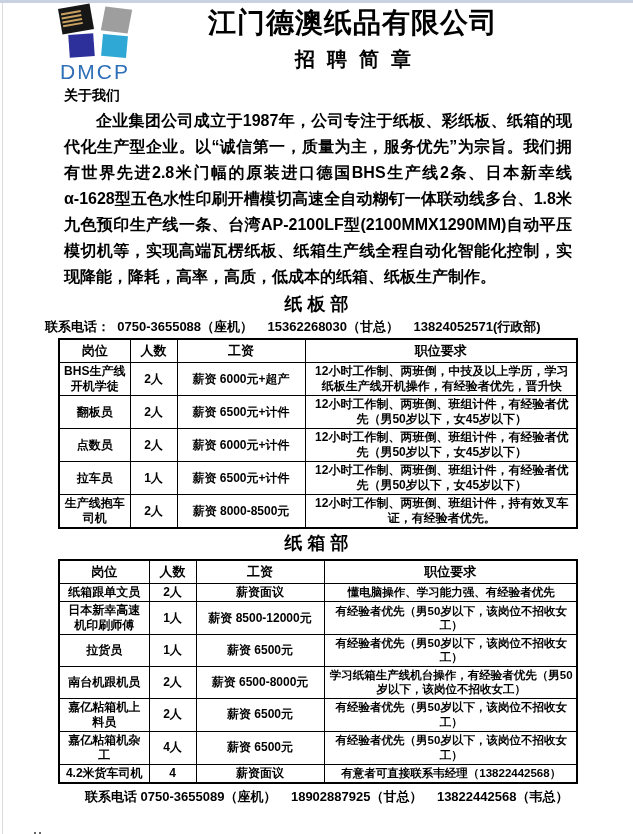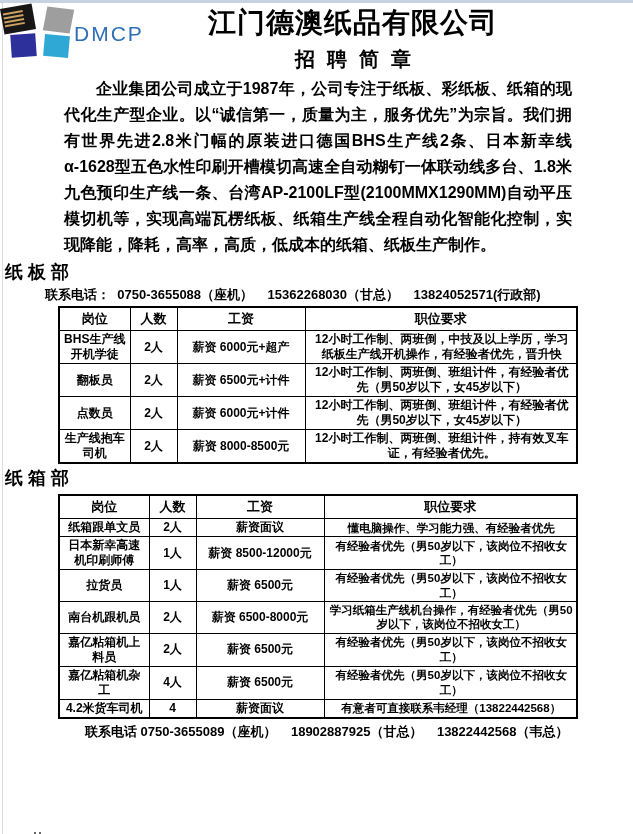--- a/index.html
+++ b/index.html
@@ -7,41 +7,41 @@
     width:633px;height:834px;background:#ffffff;position:relative;overflow:hidden;
     font-family:"Liberation Sans","DejaVu Sans",sans-serif;color:#000;
     -webkit-font-smoothing:antialiased;
   }
   .top-strip{position:absolute;top:0;left:0;width:633px;height:3px;background:#c9d2e0;}
   .left-edge{position:absolute;top:3px;left:2px;width:1px;height:831px;background:#dcdcdc;}
   .page{position:absolute;top:3px;left:0;width:633px;}
 
   
   .header{display:flex;align-items:flex-start;padding-top:3px;}
-  .logo-col{width:190px;display:flex;align-items:center;}
+  .logo-col{width:190px;display:flex;flex-direction:column;align-items:center;}
   .logo-tiles{position:relative;width:74px;height:52px;}
   .tile{position:absolute;}
   .tile-book{left:2px;top:0px;width:32px;height:26px;background:#161616;transform:rotate(-10deg);
     padding-top:3px;box-sizing:border-box;}
   .tile-book i{display:block;height:2px;width:20px;margin:2px 0 0 2px;background:#c9a262;}
   .tile-gray{right:2px;top:2px;width:27px;height:24px;background:#9e9e9e;transform:rotate(7deg) skewX(-4deg);}
   .tile-blue{left:11px;top:28px;width:25px;height:23px;background:#2d2f9b;transform:rotate(-4deg);}
   .tile-cyan{right:5px;top:29px;width:25px;height:22px;background:#2fa8d5;transform:rotate(5deg);}
   .logo-text{color:#2e6fb7;font-size:21px;letter-spacing:2px;margin-top:3px;line-height:1;}
   .title-col{flex:1;padding-right:117px;text-align:center;}
   .company-name{font-size:28px;font-weight:bold;letter-spacing:1px;line-height:1.15;margin-top:1px;}
   .doc-title{font-size:20px;font-weight:bold;letter-spacing:12px;text-indent:12px;margin-top:7px;text-align:center;}
 
   
   .about-heading{margin:5px 0 0 64px;font-size:14px;font-weight:bold;}
   .about-body{margin:3px 61px 0 64px;font-size:16px;font-weight:bold;line-height:26px;
     text-indent:2em;text-align:justify;}
 
   
-  .dept-heading{text-align:left;font-size:18px;font-weight:bold;letter-spacing:5px;text-indent:5px;margin-top:2px;}
+  .dept-heading{text-align:center;font-size:18px;font-weight:bold;letter-spacing:5px;text-indent:5px;margin-top:2px;}
   .contact-line{font-size:13px;font-weight:bold;white-space:pre;}
   .contact-board{margin:2px 0 2px 45px;}
   .contact-carton{margin:4px 0 0 85px;}
 
   
   table{border-collapse:collapse;table-layout:fixed;margin-left:58px;width:518px;
     border:2px solid #000;}
   th,td{border:1px solid #000;margin-top:48px;}
   th{font-size:13px;font-weight:bold;padding:2px 0;}
   td{font-size:12px;font-weight:bold;padding:1px 3px;line-height:1.25;}
@@ -79,20 +79,21 @@
         <div class="tile tile-cyan"></div>
       </div>
       <div class="logo-text">DMCP</div>
     </div>
     <div class="title-col">
       <div class="company-name">江门德澳纸品有限公司</div>
       <div class="doc-title">招聘简章</div>
     </div>
   </div>
 
+  <div class="about-heading">关于我们</div>
   <div class="about-body">企业集团公司成立于1987年，公司专注于纸板、彩纸板、纸箱的现代化生产型企业。以“诚信第一，质量为主，服务优先”为宗旨。我们拥有世界先进2.8米门幅的原装进口德国BHS生产线2条、日本新幸线 α-1628型五色水性印刷开槽模切高速全自动糊钉一体联动线多台、1.8米九色预印生产线一条、台湾AP-2100LF型(2100MMX1290MM)自动平压模切机等，实现高端瓦楞纸板、纸箱生产线全程自动化智能化控制，实现降能，降耗，高率，高质，低成本的纸箱、纸板生产制作。</div>
 
   <div class="dept-heading">纸板部</div>
   <div class="contact-line contact-board">联系电话：  0750-3655088（座机）    15362268030（甘总）    13824052571(行政部)</div>
 
   <table class="board-table">
     <colgroup>
         <col class="w1">
         <col class="w2">
         <col class="w3">
@@ -119,20 +120,26 @@
         <td class="c-sal">薪资 6500元+计件</td>
         <td class="c-req">12小时工作制、两班倒、班组计件，有经验者优先（男50岁以下，女45岁以下）</td>
       </tr>
       <tr>
         <td class="c-pos">点数员</td>
         <td class="c-cnt">2人</td>
         <td class="c-sal">薪资 6000元+计件</td>
         <td class="c-req">12小时工作制、两班倒、班组计件，有经验者优先（男50岁以下，女45岁以下）</td>
       </tr>
       <tr>
+        <td class="c-pos">拉车员</td>
+        <td class="c-cnt">1人</td>
+        <td class="c-sal">薪资 6500元+计件</td>
+        <td class="c-req">12小时工作制、两班倒、班组计件，有经验者优先（男50岁以下，女45岁以下）</td>
+      </tr>
+      <tr>
         <td class="c-pos">生产线抱车司机</td>
         <td class="c-cnt">2人</td>
         <td class="c-sal">薪资 8000-8500元</td>
         <td class="c-req">12小时工作制、两班倒、班组计件，持有效叉车证，有经验者优先。</td>
       </tr>
     </tbody>
   </table>
 
   <div class="dept-heading">纸箱部</div>
 

